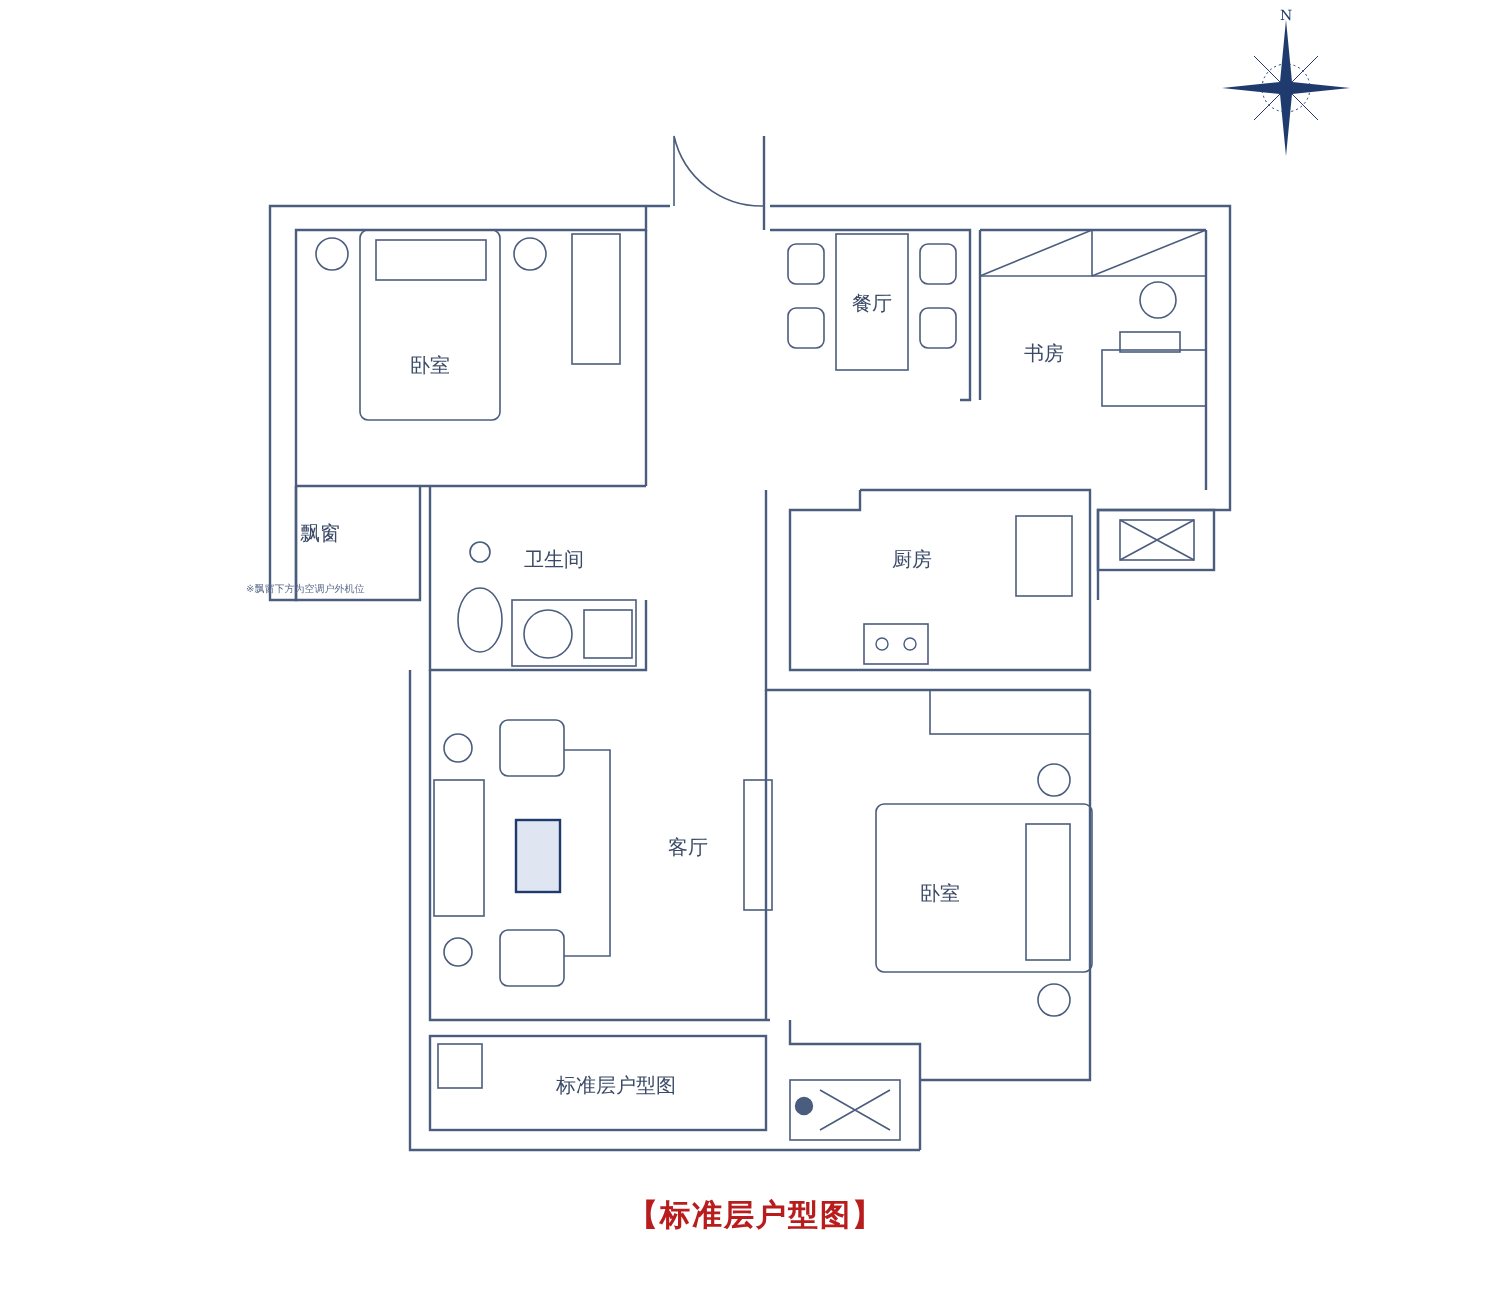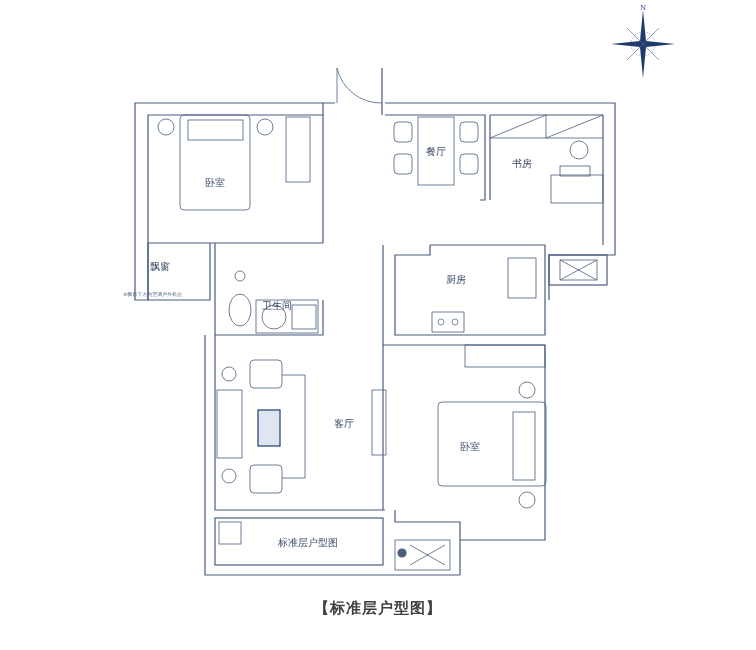--- a/index.html
+++ b/index.html
@@ -1,20 +1,20 @@
 <!DOCTYPE html>
 <html><head>
 <meta charset="utf-8">
 <style>
   html,body{margin:0;padding:0;background:#ffffff;}
   #canvas{position:relative;width:756px;height:650px;background:#ffffff;overflow:hidden;font-family:"DejaVu Sans",sans-serif;}
   svg{position:absolute;left:0;top:0;}
   .lbl{position:absolute;color:#3a4a66;font-size:10px;white-space:nowrap;transform:translate(-50%,-50%);}
   .note{position:absolute;color:#5a6b88;font-size:5px;white-space:nowrap;}
-  .title{position:absolute;left:378px;top:608px;transform:translate(-50%,-50%);color:#404040;font-weight:bold;font-size:15px;letter-spacing:1px;white-space:nowrap;}
+  .title{position:absolute;left:378px;top:608px;transform:translate(-50%,-50%);color:#b91c1c;font-weight:bold;font-size:15px;letter-spacing:1px;white-space:nowrap;}
   .north{position:absolute;left:643px;top:8px;transform:translate(-50%,-50%);font-size:7px;color:#1f3b6e;font-family:"DejaVu Serif",serif;}
 </style>
 </head>
 <body>
 
 <div id="canvas">
 <svg width="756" height="650" viewBox="0 0 756 650" fill="none" stroke="#4b5d7e" stroke-width="1.2">
 
   <g transform="translate(643,44)">
     <g stroke="#1f3b6e" stroke-width="0.5">
@@ -111,20 +111,20 @@
     <rect x="460" y="122" width="18" height="20" rx="4" stroke-width="0.8"></rect>
     <rect x="460" y="154" width="18" height="20" rx="4" stroke-width="0.8"></rect>
   </g>
 </svg>
 
 <div class="north">N</div>
 <div class="lbl" style="left:215px;top:183px">卧室</div>
 <div class="lbl" style="left:160px;top:267px">飘窗</div>
 <div class="note" style="left:123px;top:291px">※飘窗下方为空调户外机位</div>
 <div class="lbl" style="left:436px;top:152px">餐厅</div>
-<div class="lbl" style="left:522px;top:164px">书房</div>
-<div class="lbl" style="left:277px;top:306px">卫生间</div>
+<div class="lbl" style="left:522px;top:177px">书房</div>
+<div class="lbl" style="left:277px;top:280px">卫生间</div>
 <div class="lbl" style="left:456px;top:280px">厨房</div>
 <div class="lbl" style="left:344px;top:424px">客厅</div>
 <div class="lbl" style="left:470px;top:447px">卧室</div>
 <div class="lbl" style="left:308px;top:543px">标准层户型图</div>
 <div class="title">【标准层户型图】</div>
 </div>
 
 </body></html>

